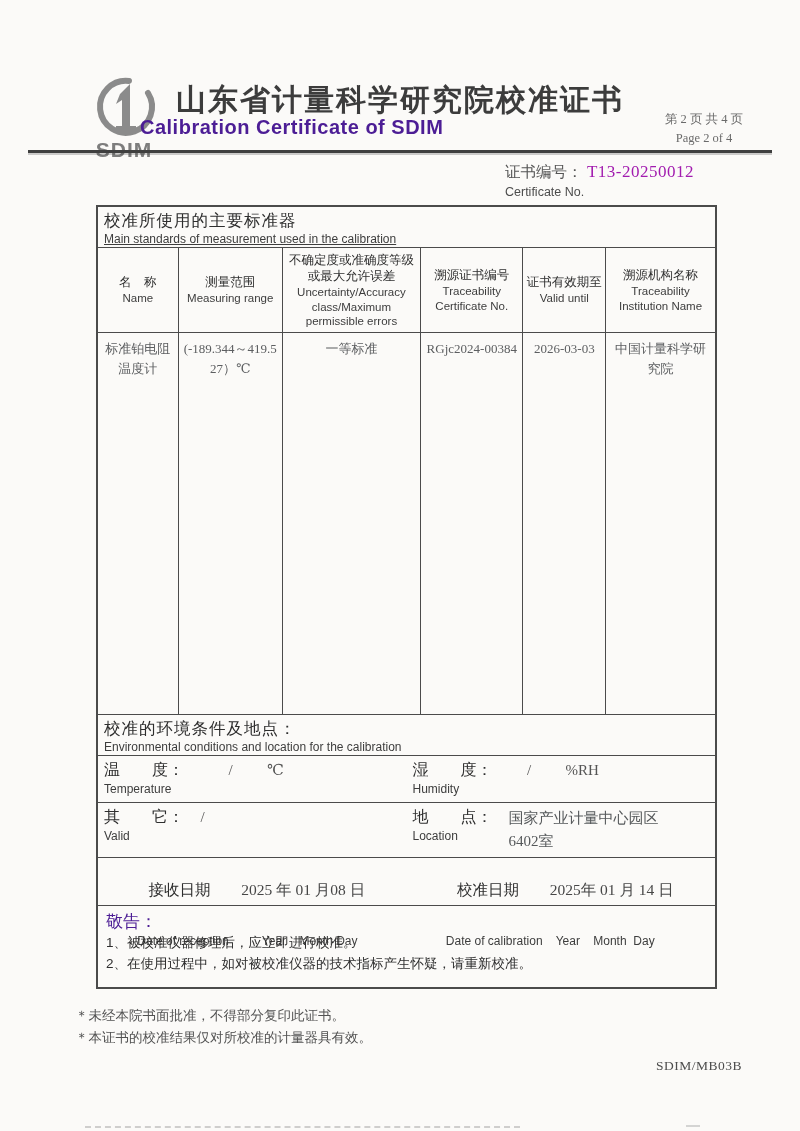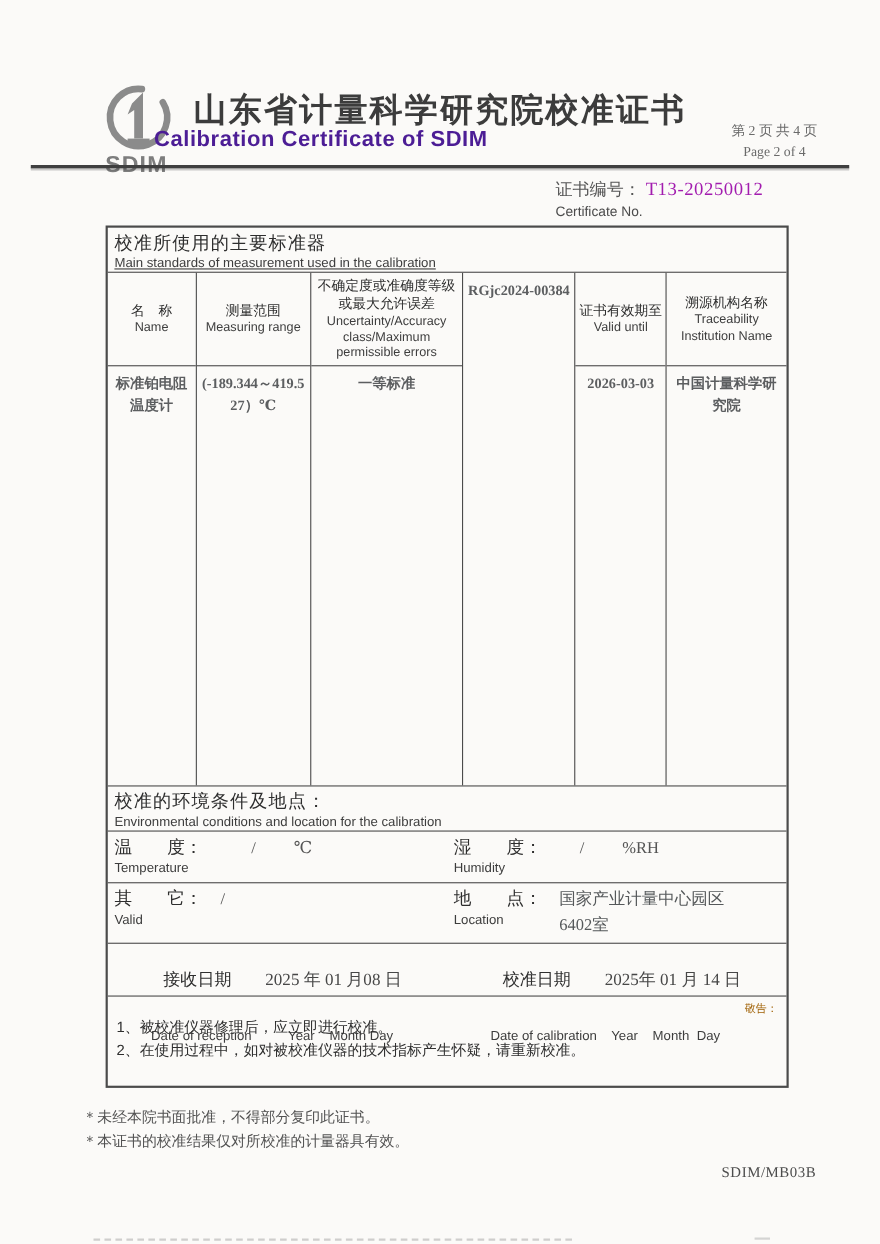--- a/index.html
+++ b/index.html
@@ -47,21 +47,21 @@
   .std-th{
     height:85px;box-sizing:border-box;border-bottom:1px solid #4b4b4b;
     display:flex;flex-direction:column;justify-content:center;align-items:center;
     text-align:center;padding:2px 3px;
   }
   .std-th .cn{font-size:12.5px;color:#2e2e2e;line-height:1.3;}
   .std-th .en{font-size:11.5px;color:#3d3d3d;line-height:1.25;margin-top:1px;}
   .std-td{
     flex:1;text-align:center;padding:6px 3px;box-sizing:border-box;
     font-family:"Liberation Serif","DejaVu Serif",serif;
-    font-size:13px;color:#5c5e60;line-height:1.5;word-break:break-all;font-weight:bold;
+    font-size:13px;color:#5c5e60;line-height:1.5;word-break:break-all;
   }
   
   .env-title{top:507px;height:41px;border-top:1px solid #4b4b4b;padding:3px 6px;box-sizing:border-box;}
   .env-title .cn{font-size:16.5px;color:#2e2e2e;letter-spacing:1px;}
   .env-title .en{font-size:12px;color:#3d3d3d;}
   .row{border-top:1px solid #4b4b4b;box-sizing:border-box;display:flex;}
   .row-th{top:548px;height:47px;}
   .row-ol{top:595px;height:55px;}
   .row-dates{top:650px;height:48px;}
   .half{width:50%;box-sizing:border-box;padding:4px 6px 0 6px;}
@@ -73,21 +73,21 @@
   .loc-labels{width:96px;flex:none;}
   .loc-value{font-family:"Liberation Serif","DejaVu Serif",serif;font-size:15px;color:#55585a;line-height:1.55;}
   
   .date-block{width:50%;box-sizing:border-box;padding:4px 0 0 6px;}
   .date-l1{white-space:pre;}
   .date-label{font-size:15.5px;color:#2e2e2e;}
   .date-value{font-family:"Liberation Serif","DejaVu Serif",serif;font-size:15.5px;color:#474747;white-space:pre;margin-left:23px;}
   .date-l2{white-space:pre;font-size:12px;color:#3d3d3d;margin-top:1px;}
   
   .notice{top:698px;bottom:0;border-top:1px solid #4b4b4b;padding:4px 8px;box-sizing:border-box;}
-  .notice-title{font-size:10px;color:#a16207;text-align:right;}
+  .notice-title{font-size:17px;color:#4c1d95;}
   .notice-item{font-size:13.5px;color:#2e2e2e;line-height:1.55;}
   
   .footnotes{
     position:absolute;left:75px;top:1005px;width:500px;
     font-family:"Liberation Serif","DejaVu Serif",serif;
     font-size:13.5px;color:#525252;line-height:1.6;
   }
   .formcode{
     position:absolute;right:58px;top:1058px;
     font-family:"Liberation Serif","DejaVu Serif",serif;
@@ -156,20 +156,24 @@
         <div class="std-td">(-189.344～419.527）℃</div>
       </div>
       <div class="std-col c2">
         <div class="std-th">
           <span class="cn">不确定度或准确度等级或最大允许误差</span>
           <span class="en">Uncertainty/Accuracy class/Maximum permissible errors</span>
         </div>
         <div class="std-td">一等标准</div>
       </div>
       <div class="std-col c3">
+        <div class="std-th">
+          <span class="cn">溯源证书编号</span>
+          <span class="en">Traceability Certificate No.</span>
+        </div>
         <div class="std-td">RGjc2024-00384</div>
       </div>
       <div class="std-col c4">
         <div class="std-th">
           <span class="cn">证书有效期至</span>
           <span class="en">Valid until</span>
         </div>
         <div class="std-td">2026-03-03</div>
       </div>
       <div class="std-col c5">

